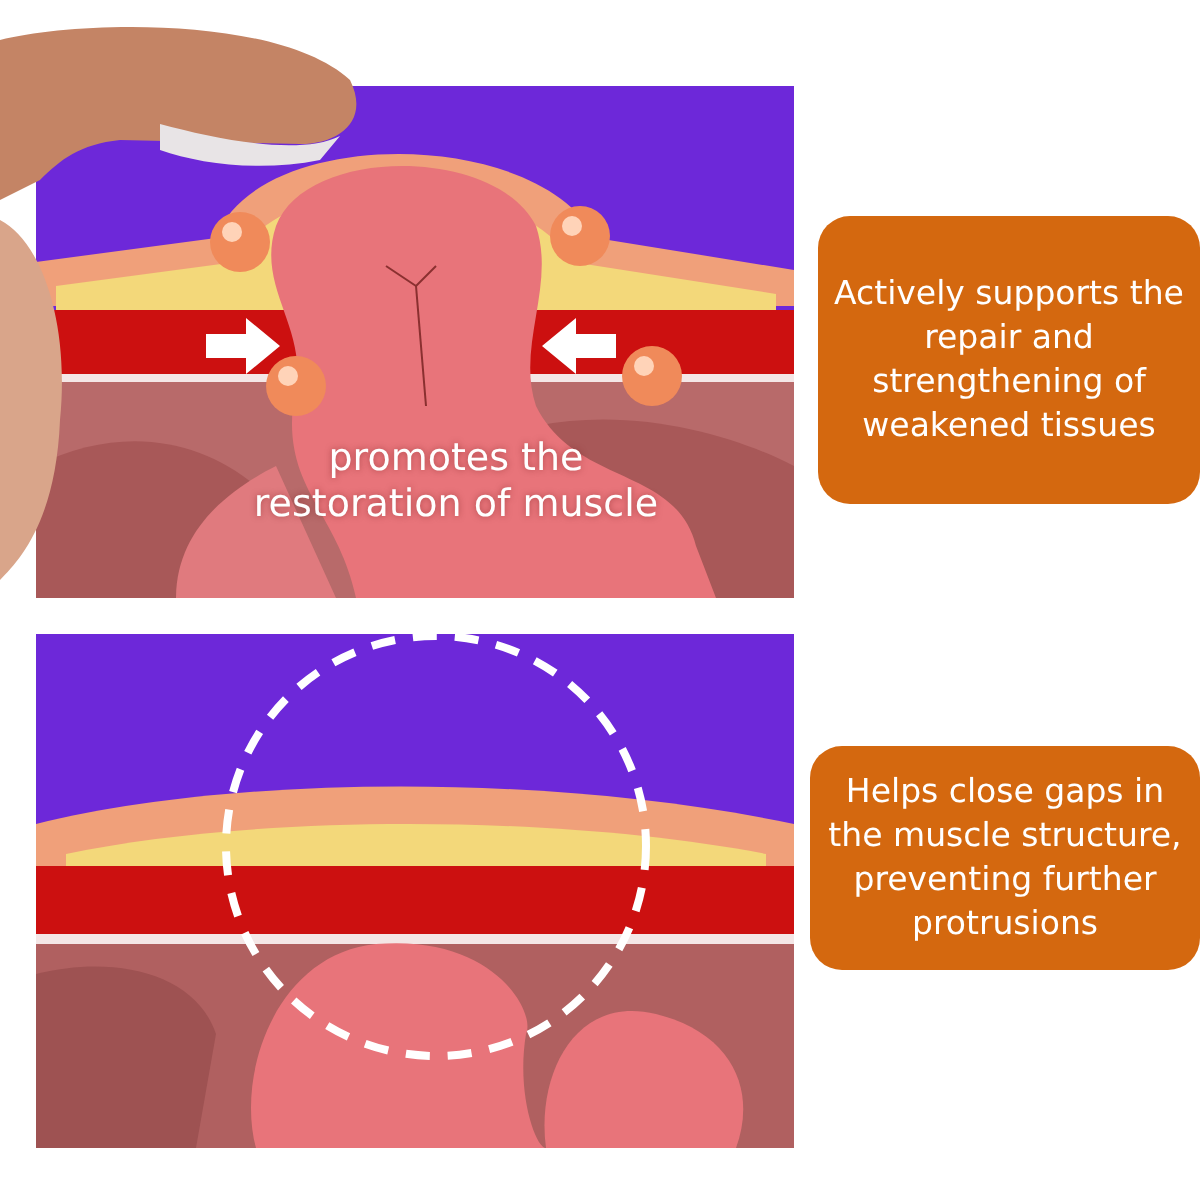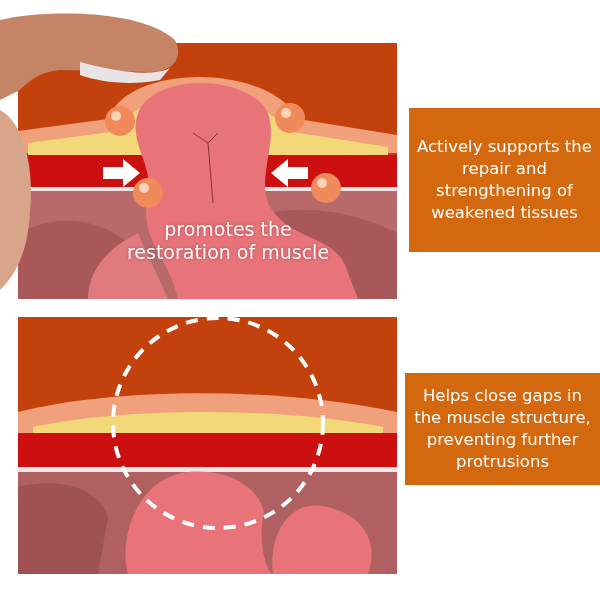--- a/index.html
+++ b/index.html
@@ -1,19 +1,19 @@
 <!DOCTYPE html>
 <html><head>
 <meta charset="utf-8">
 <style>
   html, body { margin:0; padding:0; }
   body { width:600px; height:600px; background:#ffffff; position:relative; overflow:hidden; font-family:"DejaVu Sans", sans-serif; }
-  .panel { position:absolute; left:18px; width:379px; overflow:hidden; background:#c2410c; }
+  .panel { position:absolute; left:18px; width:379px; overflow:hidden; background:#6d28d9; }
   .panel svg { position:absolute; left:0; top:0; }
-  .infobox { position:absolute; background:#d4680f; color:#fff; display:flex; align-items:center; justify-content:center; text-align:center; font-size:16.5px; line-height:22px; font-weight:500; padding:0 8px; box-sizing:border-box; }
+  .infobox { position:absolute; background:#d4680f; color:#fff; display:flex; align-items:center; justify-content:center; text-align:center; font-size:16.5px; line-height:22px; font-weight:500; padding:0 8px; box-sizing:border-box;border-radius:16px; }
   .overlay-text { position:absolute; color:#fff; text-align:center; font-size:19px; line-height:23px; text-shadow:0 0 3px rgba(120,30,30,0.5); }
 </style>
 </head>
 <body>
 
 <div class="panel" style="top:43px;height:256px;">
   <svg width="379" height="256" viewBox="0 0 379 256">
 
     <rect x="0" y="140" width="379" height="116" fill="#b86a6a"></rect>
     <path d="M0 190 C40 170 80 175 110 200 L110 256 L0 256 Z" fill="#a85858"></path>

